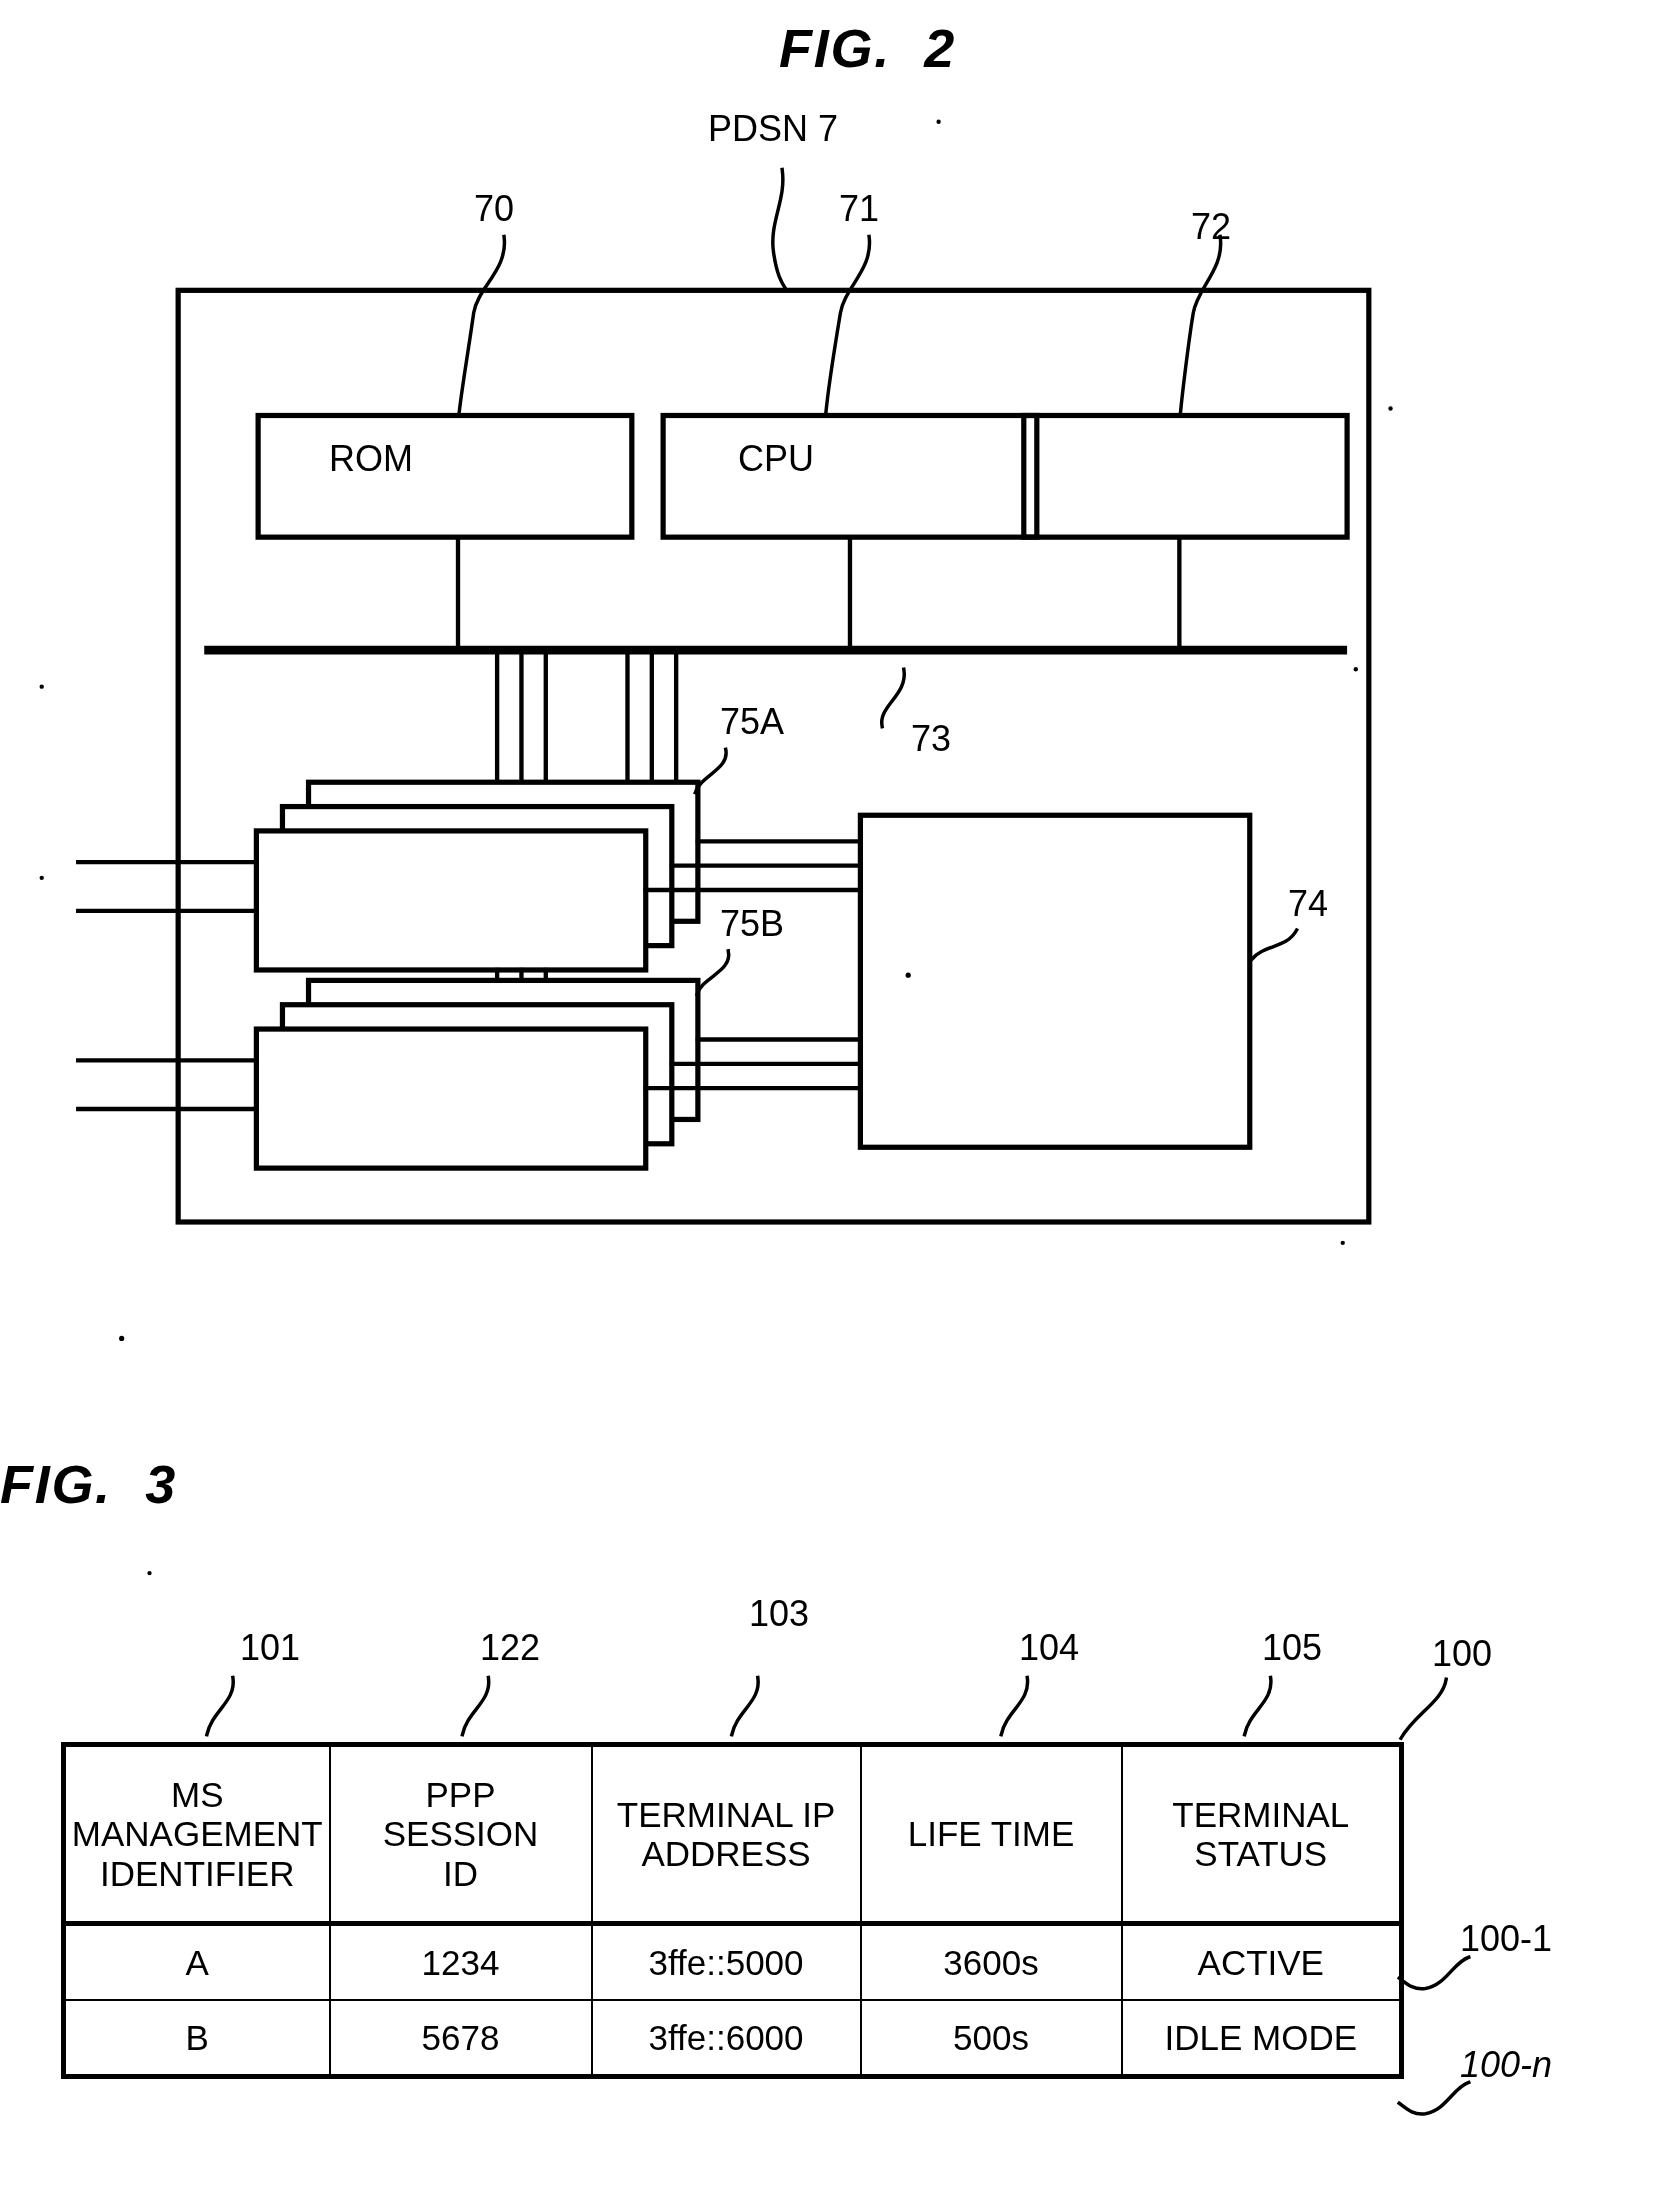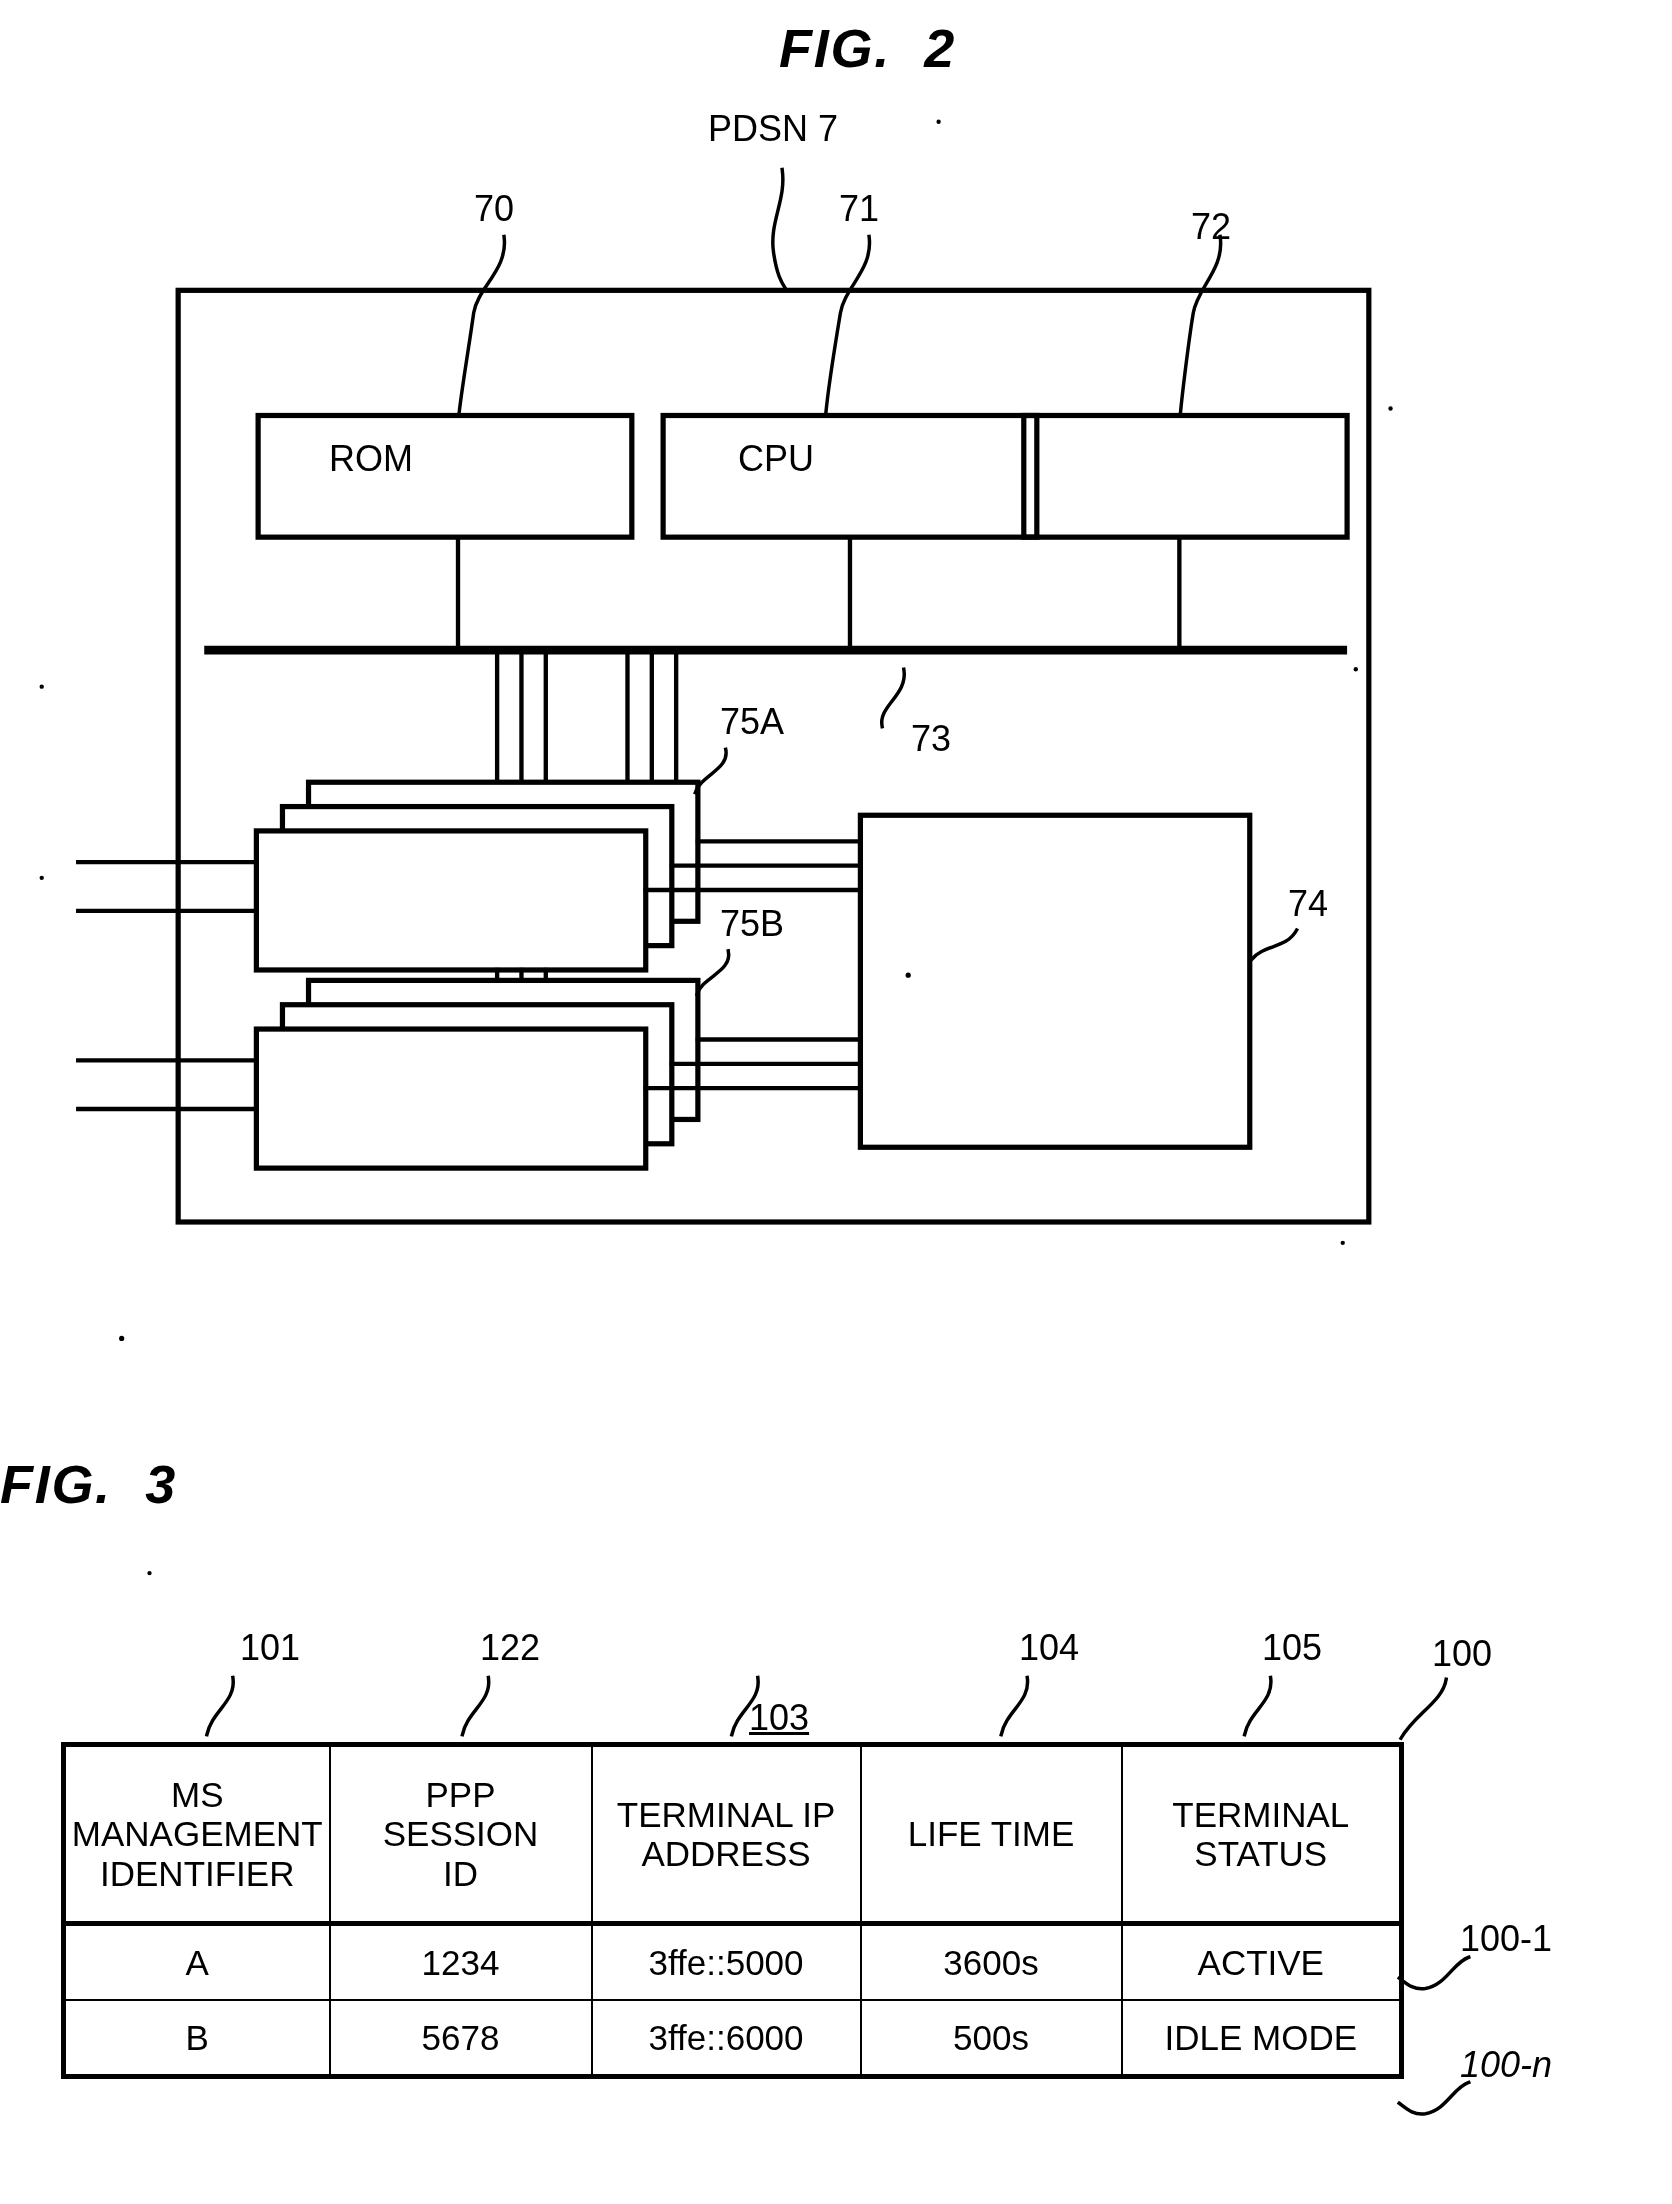--- a/index.html
+++ b/index.html
@@ -124,21 +124,21 @@
 
   <div class="blk-label" style="left:252px; top:847px; width:400px; height:52px;">IP INTERFACE</div>
   <div class="blk-label" style="left:252px; top:1043px; width:400px; height:52px;">IP INTERFACE</div>
 
   <div class="blk-label" style="left:869px; top:949px; width:365px; height:52px;">SWITCH</div>
 
   <div class="fig-title" id="fig3-title">FIG.  3</div>
 
   <div class="ref" style="left:240px; top:1630px;">101</div>
   <div class="ref" style="left:480px; top:1630px;">122</div>
-  <div class="ref" style="left:749px; top:1700px;text-decoration:underline;">103</div>
+  <div class="ref" style="left:749px; top:1596px;">103</div>
   <div class="ref" style="left:1019px; top:1630px;">104</div>
   <div class="ref" style="left:1262px; top:1630px;">105</div>
   <div class="ref" style="left:1432px; top:1636px;">100</div>
 
   <div class="ref" style="left:1460px; top:1921px;">100-1</div>
   <div class="ref" style="left:1460px; top:2047px;font-style:italic;">100-n</div>
 
   <table id="fig3-table">
     <colgroup>
       <col style="width:266px">

